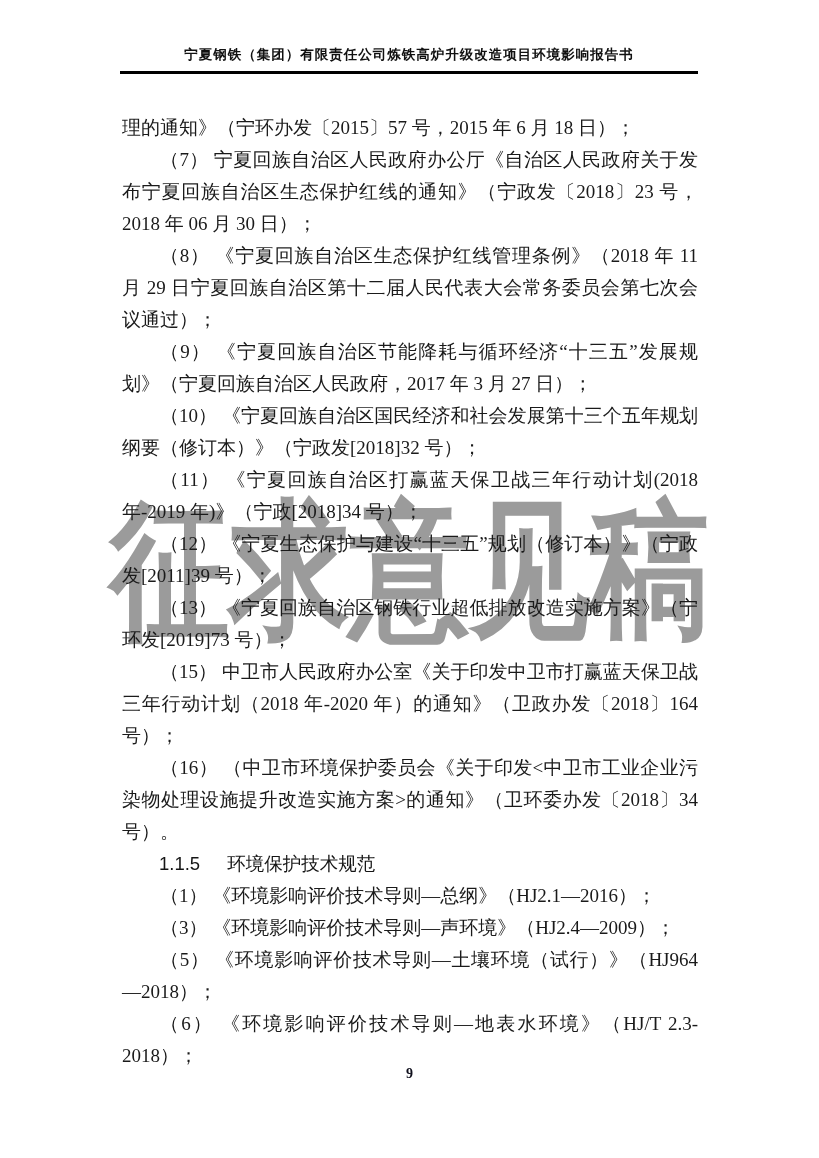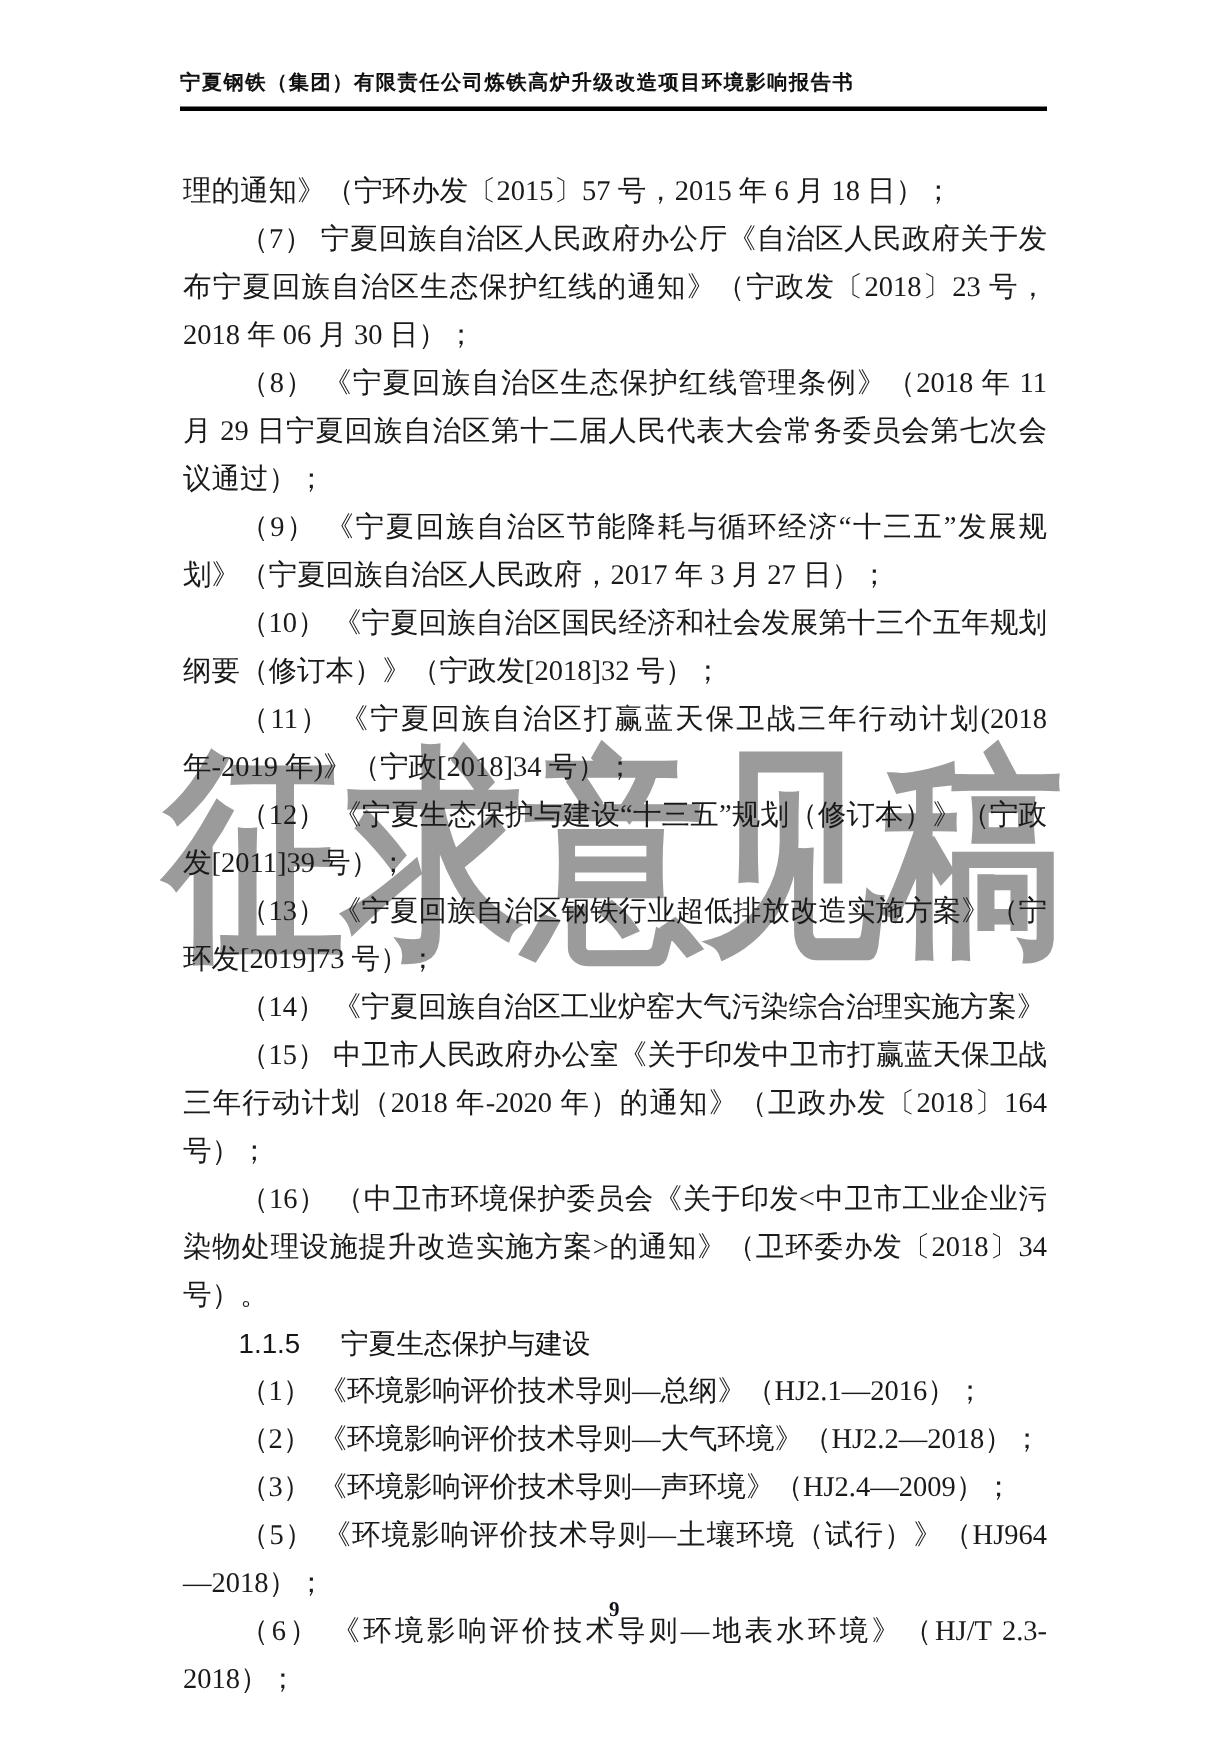--- a/index.html
+++ b/index.html
@@ -10,20 +10,21 @@
     background: #ffffff;
     overflow: hidden;
     font-family: "Liberation Serif", "DejaVu Serif", serif;
     color: #1a1a1a;
   }
   .header {
     position: absolute;
     top: 46px;
     left: 120px;
     right: 121px;
+    text-align: center;
     font-size: 13.5px;
     font-weight: bold;
     letter-spacing: 1px;
     color: #111111;
     border-bottom: 3px solid #000000;
     padding-bottom: 7px;
     z-index: 2;
   }
   .watermark {
     position: absolute;
@@ -90,32 +91,30 @@
     <p class="para no-indent">理的通知》（宁环办发〔2015〕57 号，2015 年 6 月 18 日）；</p>
 
     <div>
         <p class="para">（7） 宁夏回族自治区人民政府办公厅《自治区人民政府关于发布宁夏回族自治区生态保护红线的通知》（宁政发〔2018〕23 号，2018 年 06 月 30 日）；</p>
         <p class="para">（8） 《宁夏回族自治区生态保护红线管理条例》（2018 年 11 月 29 日宁夏回族自治区第十二届人民代表大会常务委员会第七次会议通过）；</p>
         <p class="para">（9） 《宁夏回族自治区节能降耗与循环经济“十三五”发展规划》（宁夏回族自治区人民政府，2017 年 3 月 27 日）；</p>
         <p class="para">（10） 《宁夏回族自治区国民经济和社会发展第十三个五年规划纲要（修订本）》（宁政发[2018]32 号）；</p>
         <p class="para">（11） 《宁夏回族自治区打赢蓝天保卫战三年行动计划(2018 年-2019 年)》（宁政[2018]34 号）；</p>
         <p class="para">（12） 《宁夏生态保护与建设“十三五”规划（修订本）》（宁政发[2011]39 号）；</p>
         <p class="para">（13） 《宁夏回族自治区钢铁行业超低排放改造实施方案》（宁环发[2019]73 号）；</p>
-        <p class="para">（14） 《宁夏回族自治区工业炉窑大气污染综合治理实施方案》</p>
         <p class="para">（15） 中卫市人民政府办公室《关于印发中卫市打赢蓝天保卫战三年行动计划（2018 年-2020 年）的通知》（卫政办发〔2018〕164 号）；</p>
         <p class="para">（16） （中卫市环境保护委员会《关于印发&lt;中卫市工业企业污染物处理设施提升改造实施方案&gt;的通知》（卫环委办发〔2018〕34 号）。</p>
       </div>
 
     <p class="section-heading">
-      <span class="num">1.1.5</span><span>宁夏生态保护与建设</span>
+      <span class="num">1.1.5</span><span>环境保护技术规范</span>
     </p>
 
     <div>
         <p class="para">（1） 《环境影响评价技术导则—总纲》（HJ2.1—2016）；</p>
-        <p class="para">（2） 《环境影响评价技术导则—大气环境》（HJ2.2—2018）；</p>
         <p class="para">（3） 《环境影响评价技术导则—声环境》（HJ2.4—2009）；</p>
         <p class="para">（5） 《环境影响评价技术导则—土壤环境（试行）》（HJ964—2018）；</p>
         <p class="para">（6） 《环境影响评价技术导则—地表水环境》（HJ/T 2.3-2018）；</p>
       </div>
 
   </div>
 
   <div class="footer">
     <span>9</span>
   </div>

